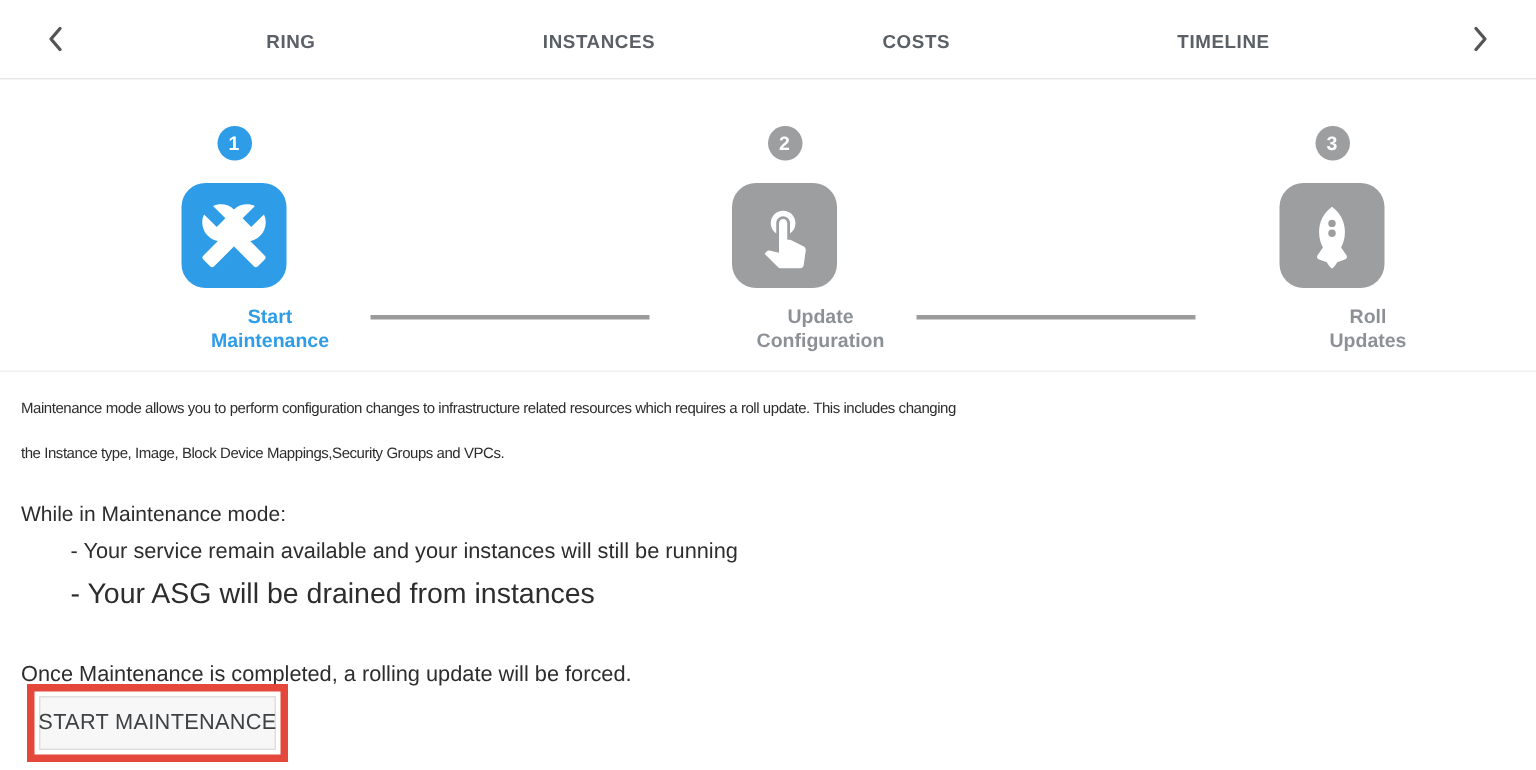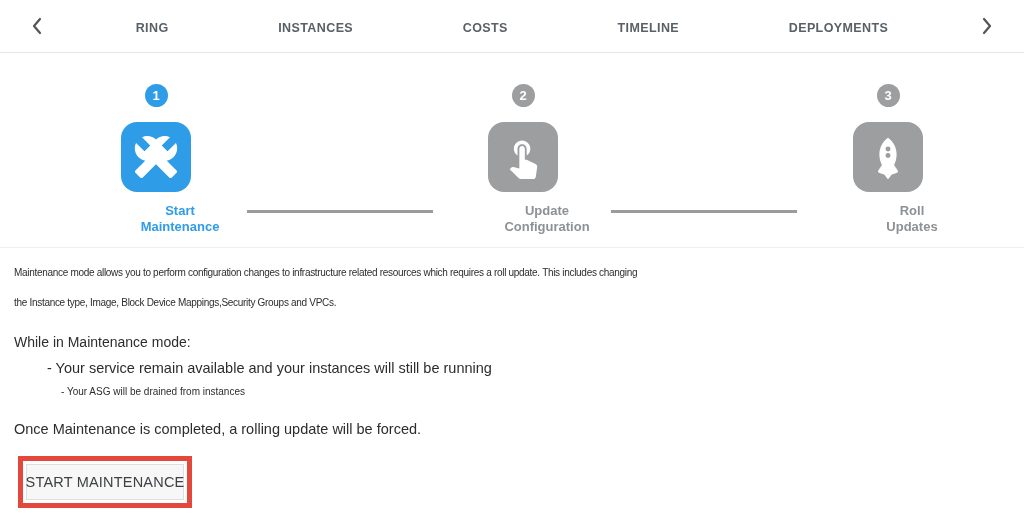--- a/index.html
+++ b/index.html
@@ -82,22 +82,22 @@
   .step-tile svg{color:#fff;}
   .connector{position:absolute;top:157px;height:2.5px;background:var(--connector);}
   .connector-1{left:247px;width:186px;}
   .connector-2{left:611px;width:186px;}
 
   
   .body-text{position:absolute;left:14px;color:var(--body-text);white-space:pre-line;}
   .intro{top:258px;width:1006px;font-size:10px;letter-spacing:-0.3px;line-height:30px;}
   .while-heading{top:334px;font-size:14px;}
   .bullet-1{top:360px;left:47px;font-size:14.5px;}
-  .bullet-2{top:386px;left:47px;font-size:10px;margin-left:14px;}
-  .outro{top:421px;font-size:14.5px;}
+  .bullet-2{top:386px;left:47px;font-size:19px;}
+  .outro{top:442px;font-size:14.5px;}
 
   
   .annotation-box{
     position:absolute;left:18px;top:456px;width:174px;height:52px;
     border:5px solid var(--annotation-red);
     padding:3px;background:#fff;
   }
   .start-btn{
     width:100%;height:100%;
     background:var(--button-bg);
@@ -114,21 +114,20 @@
 <nav class="tab-bar">
   <button class="tab-nav-arrow">
     <svg width="14" height="18" viewBox="0 0 14 18">
         <polyline points="10,2 4,9 10,16" fill="none" stroke="#555" stroke-width="2.2" stroke-linecap="round" stroke-linejoin="round"></polyline>
       </svg>
   </button>
   <div class="tab">RING</div>
   <div class="tab">INSTANCES</div>
   <div class="tab">COSTS</div>
   <div class="tab">TIMELINE</div>
-  <div class="tab">DEPLOYMENTS</div>
   <button class="tab-nav-arrow">
     <svg width="14" height="18" viewBox="0 0 14 18">
         <polyline points="4,2 10,9 4,16" fill="none" stroke="#555" stroke-width="2.2" stroke-linecap="round" stroke-linejoin="round"></polyline>
       </svg>
   </button>
 </nav>
 
 <section class="stepper">
 
   <div class="step step-1 blue">

